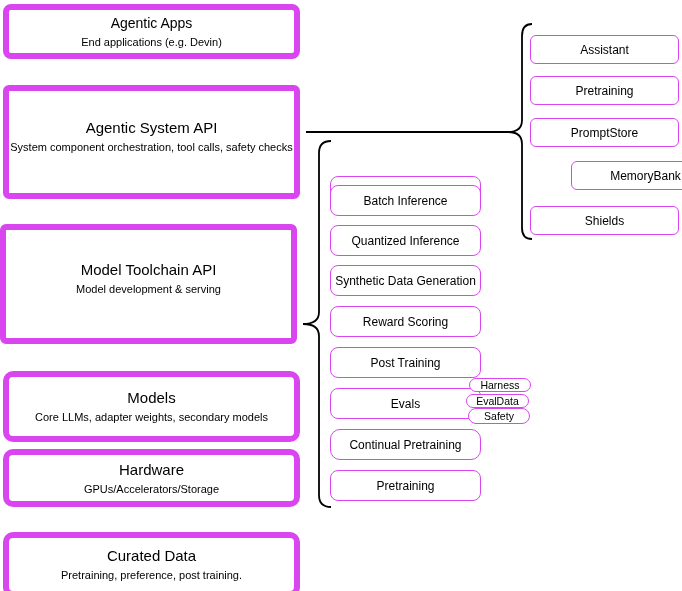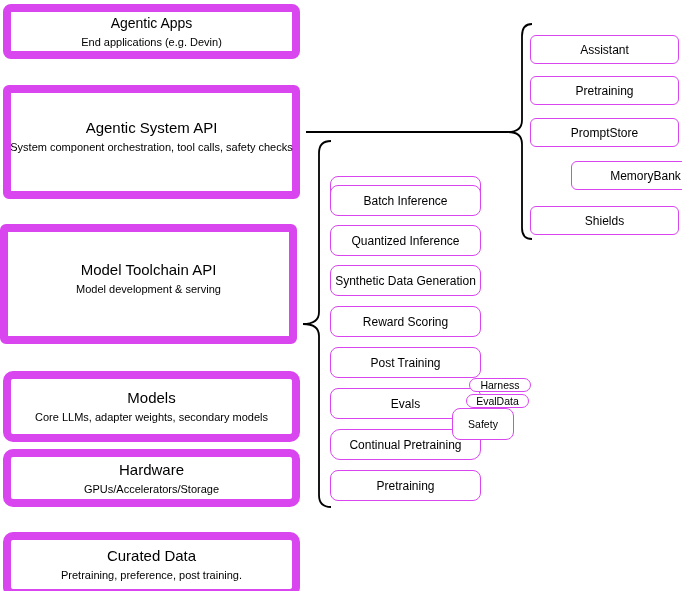--- a/index.html
+++ b/index.html
@@ -2,21 +2,21 @@
 <html><head>
 <meta charset="utf-8">
 <style>
   html,body{margin:0;padding:0;background:#fff;}
   .canvas{
     position:relative;width:682px;height:591px;background:#fff;overflow:hidden;
     font-family:"Liberation Sans",sans-serif;color:#000;
   }
   .overlay{position:absolute;left:0;top:0;width:682px;height:591px;pointer-events:none;}
   .box{
-    position:absolute;box-sizing:border-box;background:#fff;border:8px solid #d946ef;
+    position:absolute;box-sizing:border-box;background:#fff;border:6px solid #d946ef;
     display:flex;flex-direction:column;align-items:center;justify-content:center;
     text-align:center;color:#000;z-index:2;
   }
   .lbox{left:3px;width:297px;border-radius:10px;}
   .lbox.big{border-radius:6px;padding-bottom:12px;text-align:center;}
   .ttl{font-size:14px;line-height:17px;white-space:nowrap;}
   .big .ttl,.ttl.lg{font-size:15px;line-height:18px;}
   .sub{font-size:11px;line-height:13px;margin-top:4px;white-space:nowrap;}
   .mbox{
     left:330px;width:151px;height:31px;border-width:1.5px;border-radius:8px;
@@ -80,21 +80,21 @@
   <div class="box mbox" style="top:225px;">Quantized Inference</div>
   <div class="box mbox" style="top:265px;">Synthetic Data Generation</div>
   <div class="box mbox" style="top:347px;">Post Training</div>
   <div class="box mbox" style="top:306px;">Reward Scoring</div>
   <div class="box mbox" style="top:388px;">Evals</div>
   <div class="box mbox" style="top:429px;border-radius:10px;">Continual Pretraining</div>
   <div class="box mbox" style="top:470px;">Pretraining</div>
 
   <div class="box pill" style="left:469px;top:378px;width:62px;height:14px;">Harness</div>
   <div class="box pill" style="left:466px;top:394px;width:63px;height:14px;">EvalData</div>
-  <div class="box pill" style="left:452px;top:408px;width:62px;height:32px;">Safety</div>
+  <div class="box pill" style="left:468px;top:408px;width:62px;height:16px;">Safety</div>
 
   <div class="box rbox" style="top:35px;">Assistant</div>
   <div class="box rbox" style="top:76px;">Pretraining</div>
   <div class="box rbox" style="top:118px;">PromptStore</div>
   <div class="box rbox" style="top:161px;margin-left:41px;">MemoryBank</div>
   <div class="box rbox" style="top:206px;">Shields</div>
 
 </div>
 
 </body></html>

